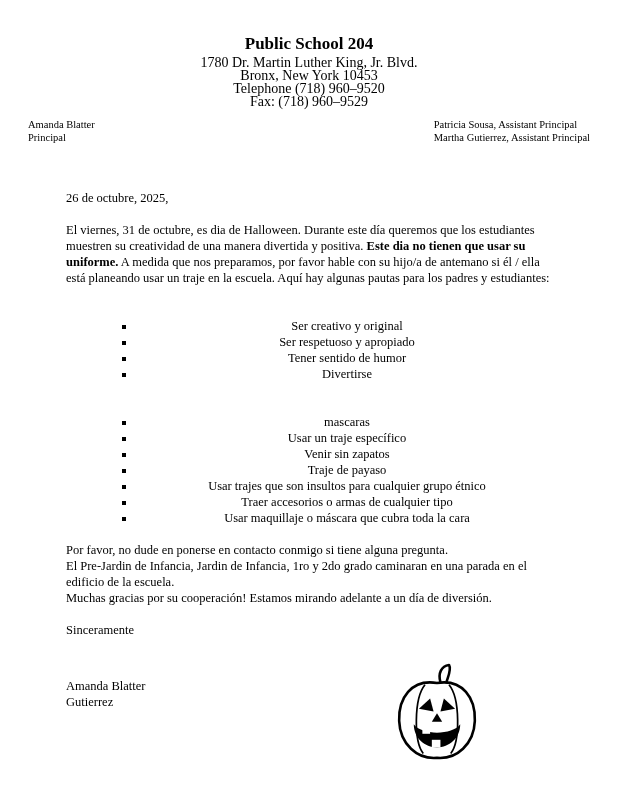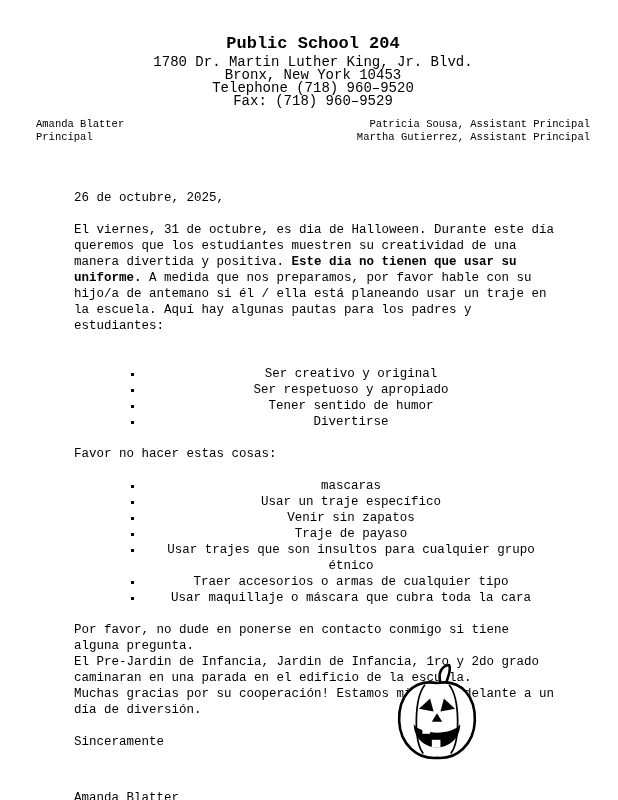--- a/index.html
+++ b/index.html
@@ -4,42 +4,41 @@
 <style>
   * { margin: 0; padding: 0; box-sizing: border-box; }
   html, body { background: #ffffff; }
   .page {
     position: relative;
     width: 618px;
     height: 800px;
     margin: 0 auto;
     background: #ffffff;
     color: #000000;
-    font-family: Liberation Mono, monospace;
+    font-family: Liberation Serif, serif;
     overflow: hidden;
-    padding-left: 8px;
   }
   
   .letterhead { padding-top: 34px; text-align: center; }
   .school-name {
     font-size: 17px;
     font-weight: bold;
     line-height: 20px;
     margin-bottom: 2px;
   }
   .addr-line { font-size: 14px; line-height: 13px; }
   .principal-row {
     display: flex;
     justify-content: space-between;
     align-items: flex-start;
     padding: 10px 28px 0 28px;
     font-size: 10.5px;
     line-height: 13px;
   }
-  .principal-right { text-align: right; }
+  .principal-right { text-align: left; }
   
   .body {
     padding: 0 60px 0 66px;
     font-size: 12.5px;
     line-height: 16px;
     margin-top: 46px;
   }
   .body p { margin: 0; }
   .spacer { height: 16px; }
   .spacer-lg { height: 40px; }
@@ -98,21 +97,20 @@
 
     <ul class="bullets">
         <li>Ser creativo y original</li>
         <li>Ser respetuoso y apropiado</li>
         <li>Tener sentido de humor</li>
         <li>Divertirse</li>
       </ul>
 
     <div class="spacer"></div>
 
-    <p>Favor no hacer estas cosas:</p>
 
     <div class="spacer"></div>
 
     <ul class="bullets">
         <li>mascaras</li>
         <li>Usar un traje específico</li>
         <li>Venir sin zapatos</li>
         <li>Traje de payaso</li>
         <li>Usar trajes que son insultos para cualquier grupo étnico</li>
         <li>Traer accesorios o armas de cualquier tipo</li>

